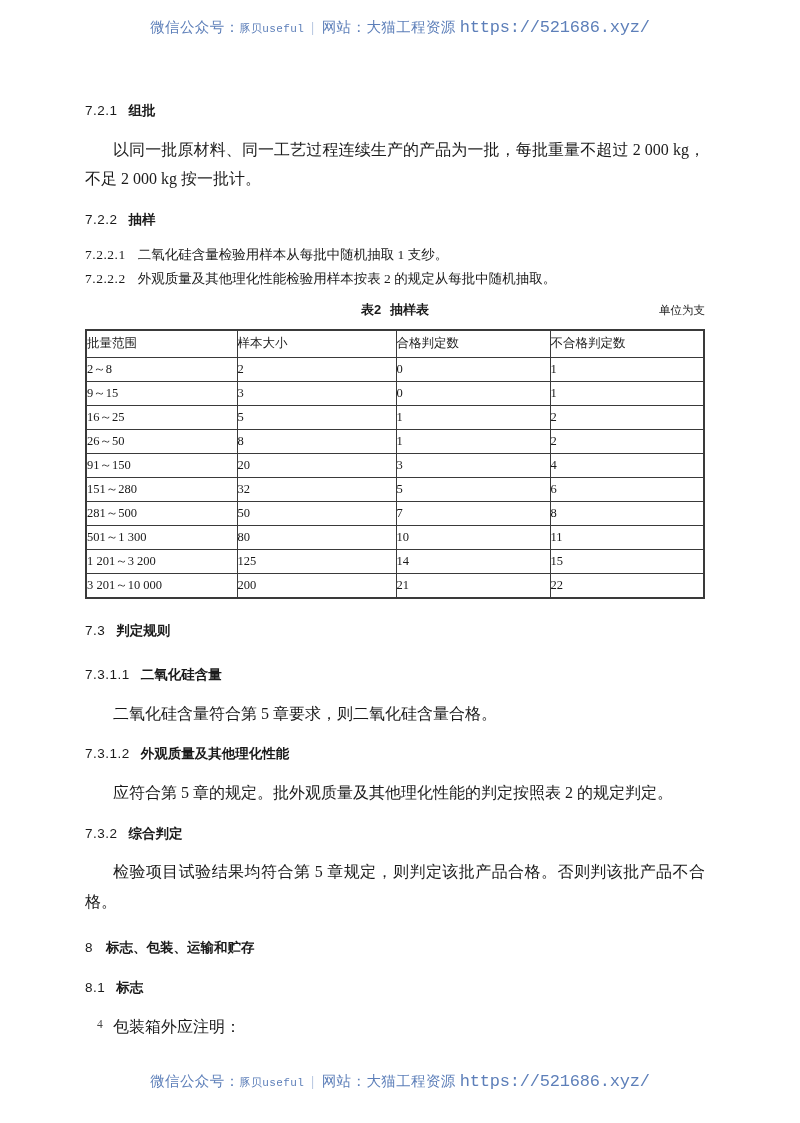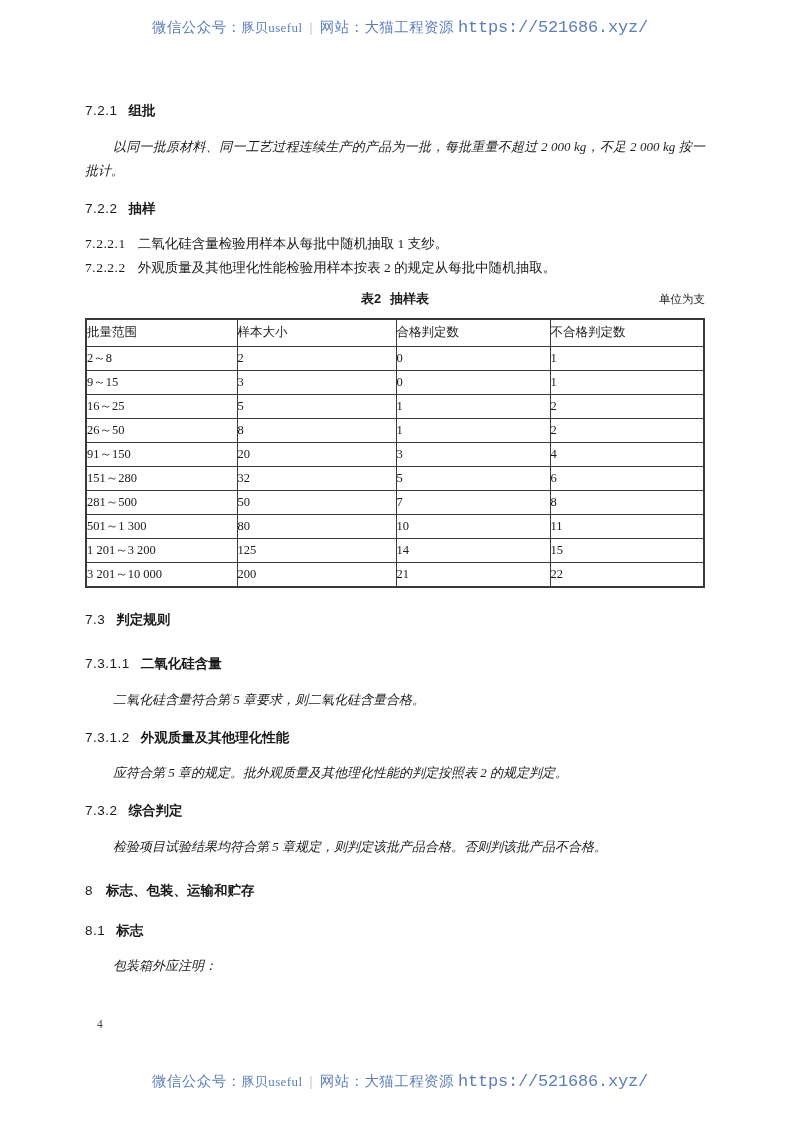--- a/index.html
+++ b/index.html
@@ -36,22 +36,22 @@
     padding: 0 7px;
     color: #9fb3d6;
     font-weight: 300;
   }
   .watermark .wm-url {
     font-family: "Liberation Mono", "DejaVu Sans Mono", monospace;
     font-size: 17px;
     letter-spacing: -0.2px;
   }
   .watermark .wm-latin {
-    font-family: Liberation Serif, serif;
-    font-size: 13px;
+    font-family: Liberation Mono, monospace;
+    font-size: 11px;
   }
 
   
   .page {
     position: absolute;
     top: 0;
     left: 0;
     width: 800px;
     height: 1123px;
   }
@@ -90,26 +90,25 @@
     font-weight: normal;
     letter-spacing: 0.5px;
   }
   h3.clause .ttl {
     padding-left: 11px;
     font-weight: bold;
   }
   h3.clause.big .ttl { padding-left: 13px; }
 
   p.body-text {
-    font-size: 13px;
+    font-size: 16px;
     line-height: 1.85;
     margin: 0;
     text-align: justify;
     text-justify: inter-ideograph;
-    font-style: italic;
   }
   p.indent { text-indent: 28px; }
 
   p.numbered {
     font-size: 13.5px;
     line-height: 1.78;
     margin: 0;
     white-space: nowrap;
   }
   p.numbered .num {

